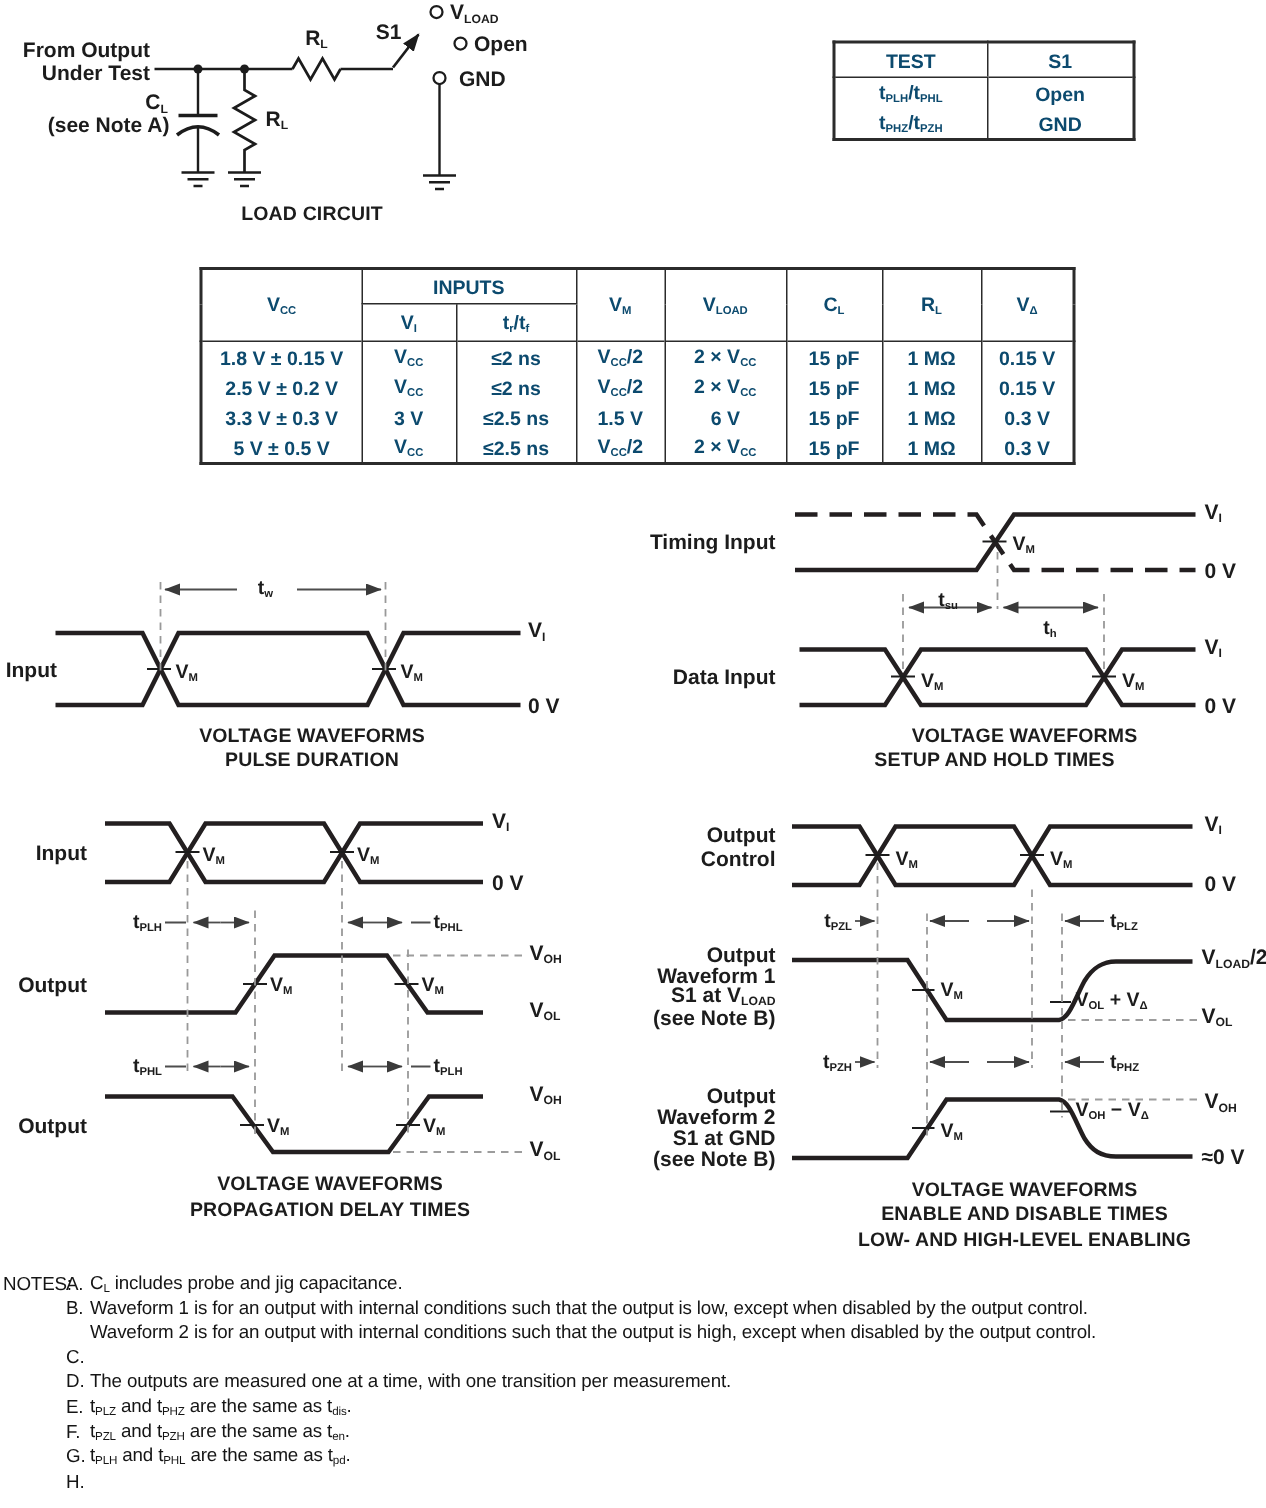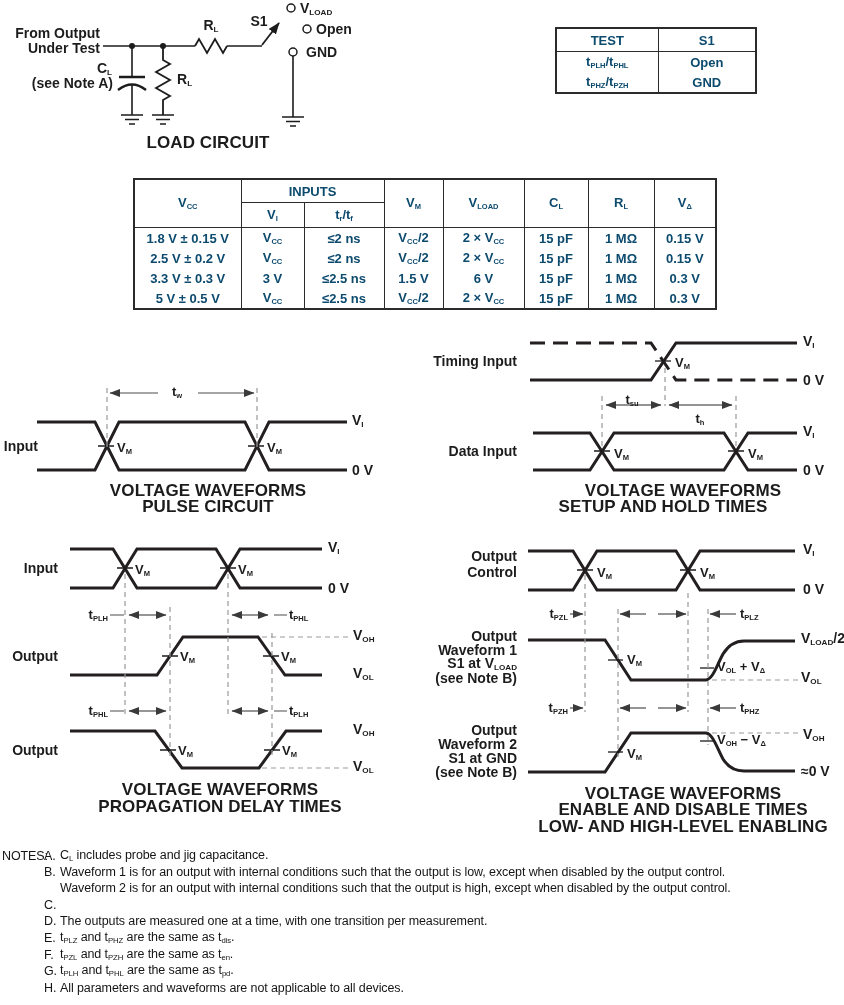--- a/index.html
+++ b/index.html
@@ -4,21 +4,21 @@
 <style>
   html,body{margin:0;padding:0;background:#fff;}
   .page{position:relative;width:844px;height:1005px;background:#fff;overflow:hidden;
         font-family:"Liberation Sans",sans-serif;color:#1c1c1c;}
   svg{position:absolute;left:0;top:0;}
   .lb{position:absolute;font-weight:bold;font-size:14px;color:#1c1c1c;line-height:1;white-space:nowrap;}
   .l{transform:translateY(-50%);}
   .r{transform:translate(-100%,-50%);}
   .c{transform:translate(-50%,-50%);}
   .s13{font-size:13px;}
-  .cap{font-size:17px;letter-spacing:.1px;padding-left:46px;}
+  .cap{font-size:13px;letter-spacing:.1px;padding-left:46px;}
   .lb sub{font-size:.58em;vertical-align:-0.28em;letter-spacing:0;}
   .nt{position:absolute;font-size:12.5px;color:#151515;line-height:1;white-space:nowrap;transform:translateY(-50%);letter-spacing:-0.1px;}
   .nt sub{font-size:.62em;vertical-align:-0.25em;}
   table{border-collapse:collapse;table-layout:fixed;position:absolute;
         font-weight:bold;font-size:13px;color:#0c4a6e;text-align:center;}
   .ttable{left:555px;top:27px;width:202px;border:2px solid #2b2b2b;}
   .ttable th{border-bottom:1.6px solid #2b2b2b;height:22px;padding:0;}
   .ttable td{height:20px;padding:0;}
   .ttable th+th,.ttable td+td{border-left:1.4px solid #2b2b2b;}
   .ptable{left:133px;top:178px;width:582px;border:2px solid #2b2b2b;}
@@ -238,21 +238,21 @@
   </tbody>
 </table>
 
 <span class="lb r" style="left:38px;top:446px">Input</span>
 <span class="lb c s13" style="left:177px;top:392px">t<sub>w</sub></span>
 <span class="lb l s13" style="left:117px;top:448px">V<sub>M</sub></span>
 <span class="lb l s13" style="left:267px;top:448px">V<sub>M</sub></span>
 <span class="lb l" style="left:352px;top:421px">V<sub>I</sub></span>
 <span class="lb l" style="left:352px;top:470px">0 V</span>
 <span class="lb c cap" style="left:185px;top:490px">VOLTAGE WAVEFORMS</span>
-<span class="lb c cap" style="left:185px;top:506px">PULSE CIRCUIT</span>
+<span class="lb c cap" style="left:185px;top:506px">PULSE DURATION</span>
 
 <span class="lb r" style="left:517px;top:361px">Timing Input</span>
 <span class="lb r" style="left:517px;top:451px">Data Input</span>
 <span class="lb l s13" style="left:675px;top:363px">V<sub>M</sub></span>
 <span class="lb l s13" style="left:614px;top:454px">V<sub>M</sub></span>
 <span class="lb l s13" style="left:748px;top:454px">V<sub>M</sub></span>
 <span class="lb c s13" style="left:632px;top:400px">t<sub>su</sub></span>
 <span class="lb c s13" style="left:700px;top:419px">t<sub>h</sub></span>
 <span class="lb l" style="left:803px;top:342px">V<sub>I</sub></span>
 <span class="lb l" style="left:803px;top:380px">0 V</span>
@@ -322,15 +322,14 @@
 <span class="nt" style="left:44px;top:905px">C.</span>
 <span class="nt" style="left:44px;top:921px">D.</span>
 <span class="nt" style="left:60px;top:921px">The outputs are measured one at a time, with one transition per measurement.</span>
 <span class="nt" style="left:44px;top:938px">E.</span>
 <span class="nt" style="left:60px;top:938px">t<sub>PLZ</sub> and t<sub>PHZ</sub> are the same as t<sub>dis</sub>.</span>
 <span class="nt" style="left:44px;top:955px">F.</span>
 <span class="nt" style="left:60px;top:955px">t<sub>PZL</sub> and t<sub>PZH</sub> are the same as t<sub>en</sub>.</span>
 <span class="nt" style="left:44px;top:971px">G.</span>
 <span class="nt" style="left:60px;top:971px">t<sub>PLH</sub> and t<sub>PHL</sub> are the same as t<sub>pd</sub>.</span>
 <span class="nt" style="left:44px;top:988px">H.</span>
-<span class="nt" style="left:60px;top:988px">All parameters and waveforms are not applicable to all devices.</span>
 
 </div>
 
 </body></html>

